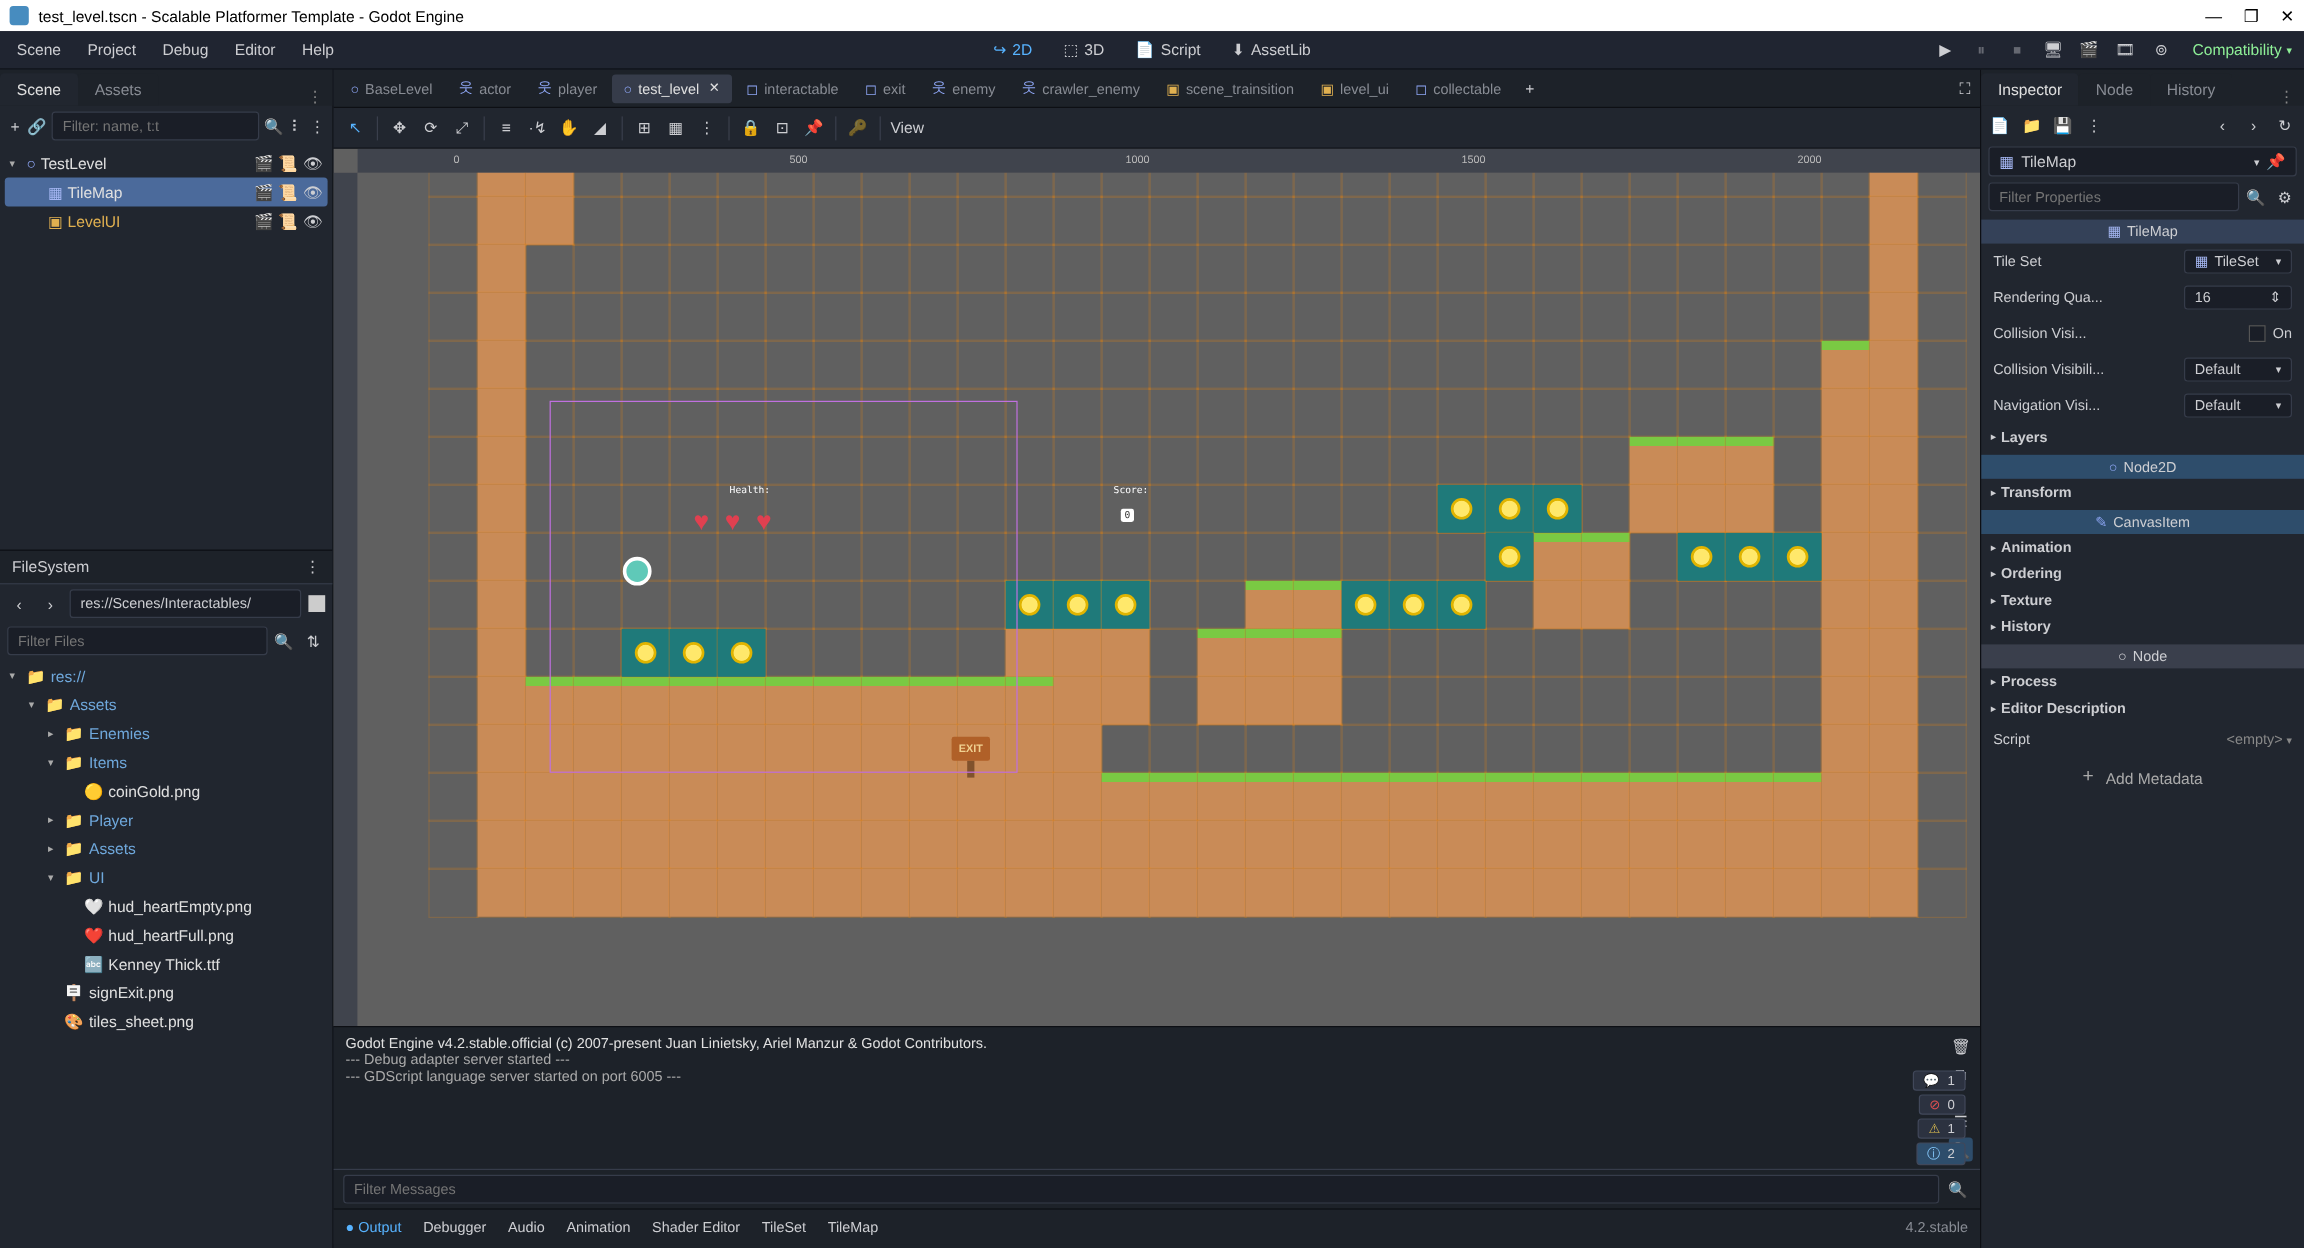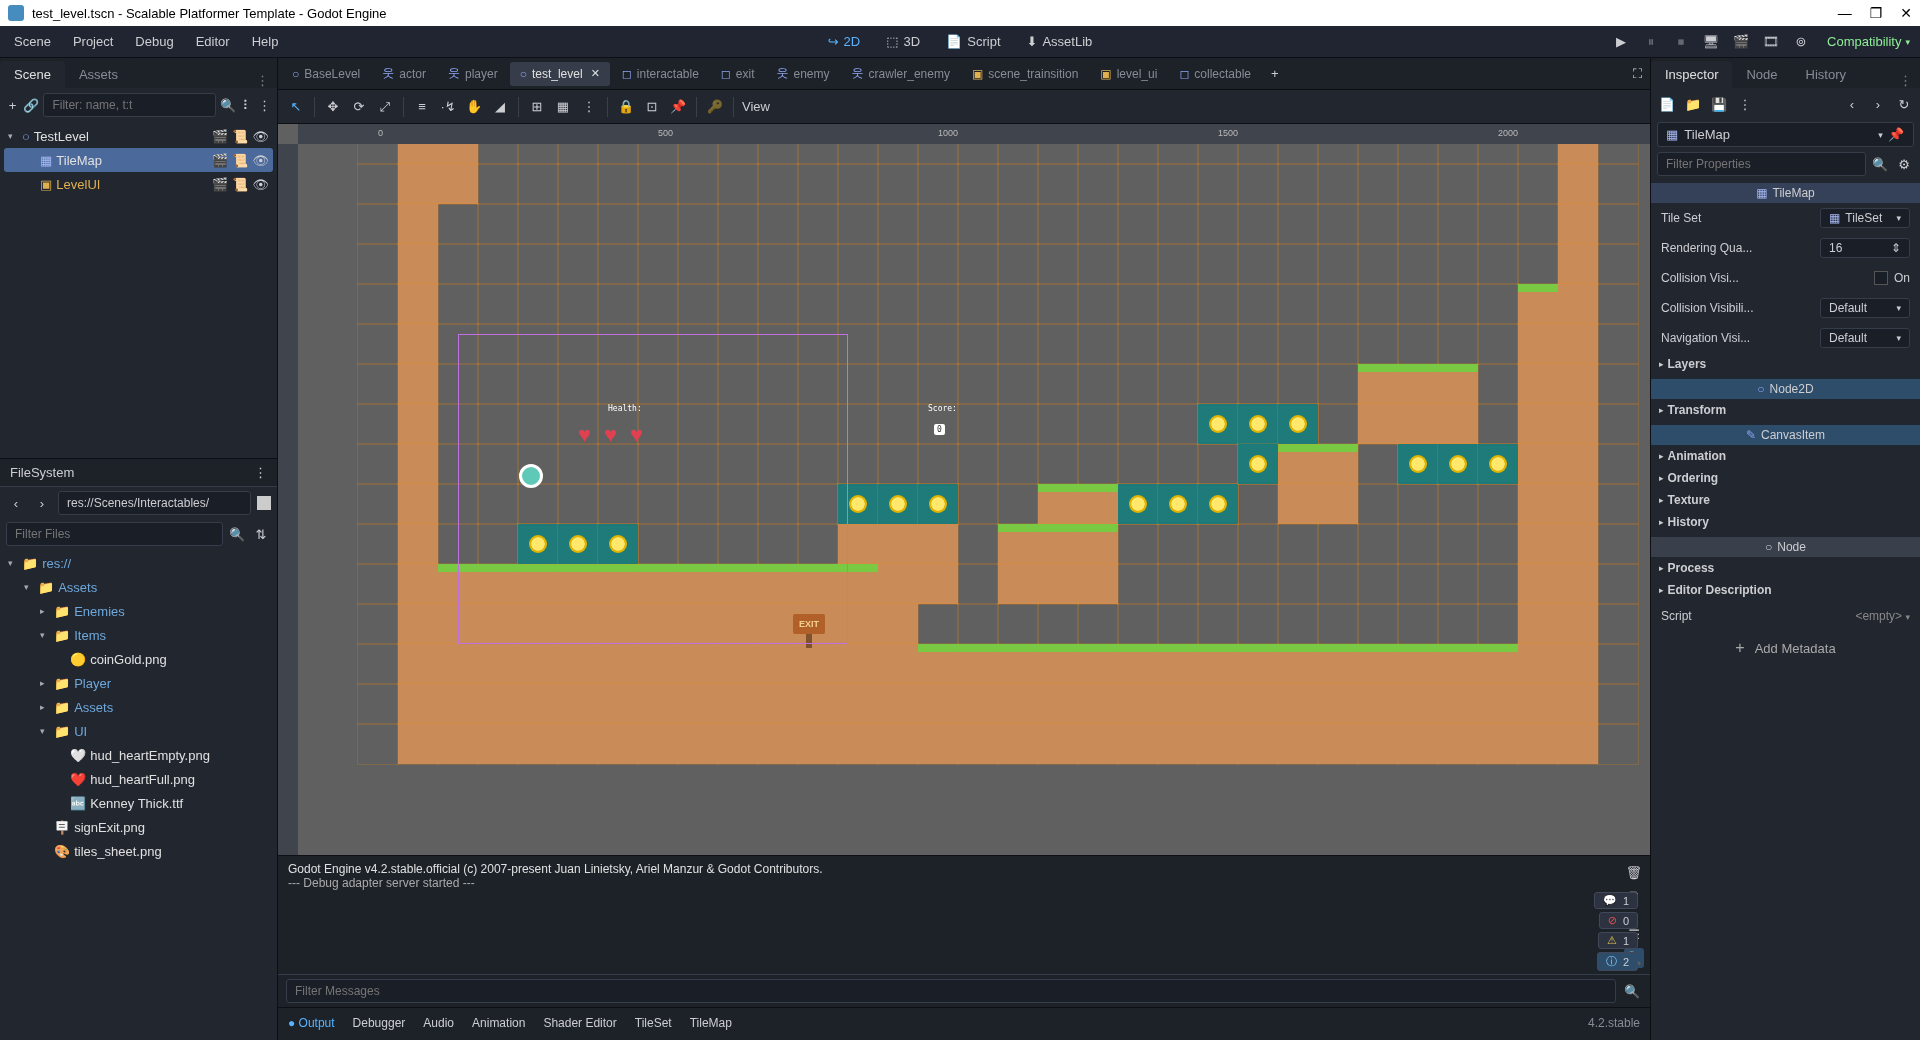--- a/index.html
+++ b/index.html
@@ -898,20 +898,21 @@
               <div class="exit-post" style="left: 448px; top: 510px;"></div>
               <div class="cam-rect" style="left: 100px; top: 210px; width: 390px; height: 310px;"></div>
             </div>
           </div>
       </div>
       <div class="output-area">
         <div style="display:flex;">
           <div class="log">
             <div class="white">Godot Engine v4.2.stable.official (c) 2007-present Juan Linietsky, Ariel Manzur &amp; Godot Contributors.</div>
             <div>--- Debug adapter server started ---</div>
+            <div>--- GDScript language server started on port 6005 ---</div>
           </div>
           <div style="display:flex;flex-direction:column;gap:4px;padding:6px;">
             <span class="icon-btn">🗑</span>
             <span class="icon-btn">⧉</span>
             <div style="height:10px"></div>
             <span class="icon-btn">☰</span>
             <span class="icon-btn" style="background:#2e4d6b;border-radius:3px;color:#8cf">🔍</span>
           </div>
         </div>
         <div style="position:relative">

